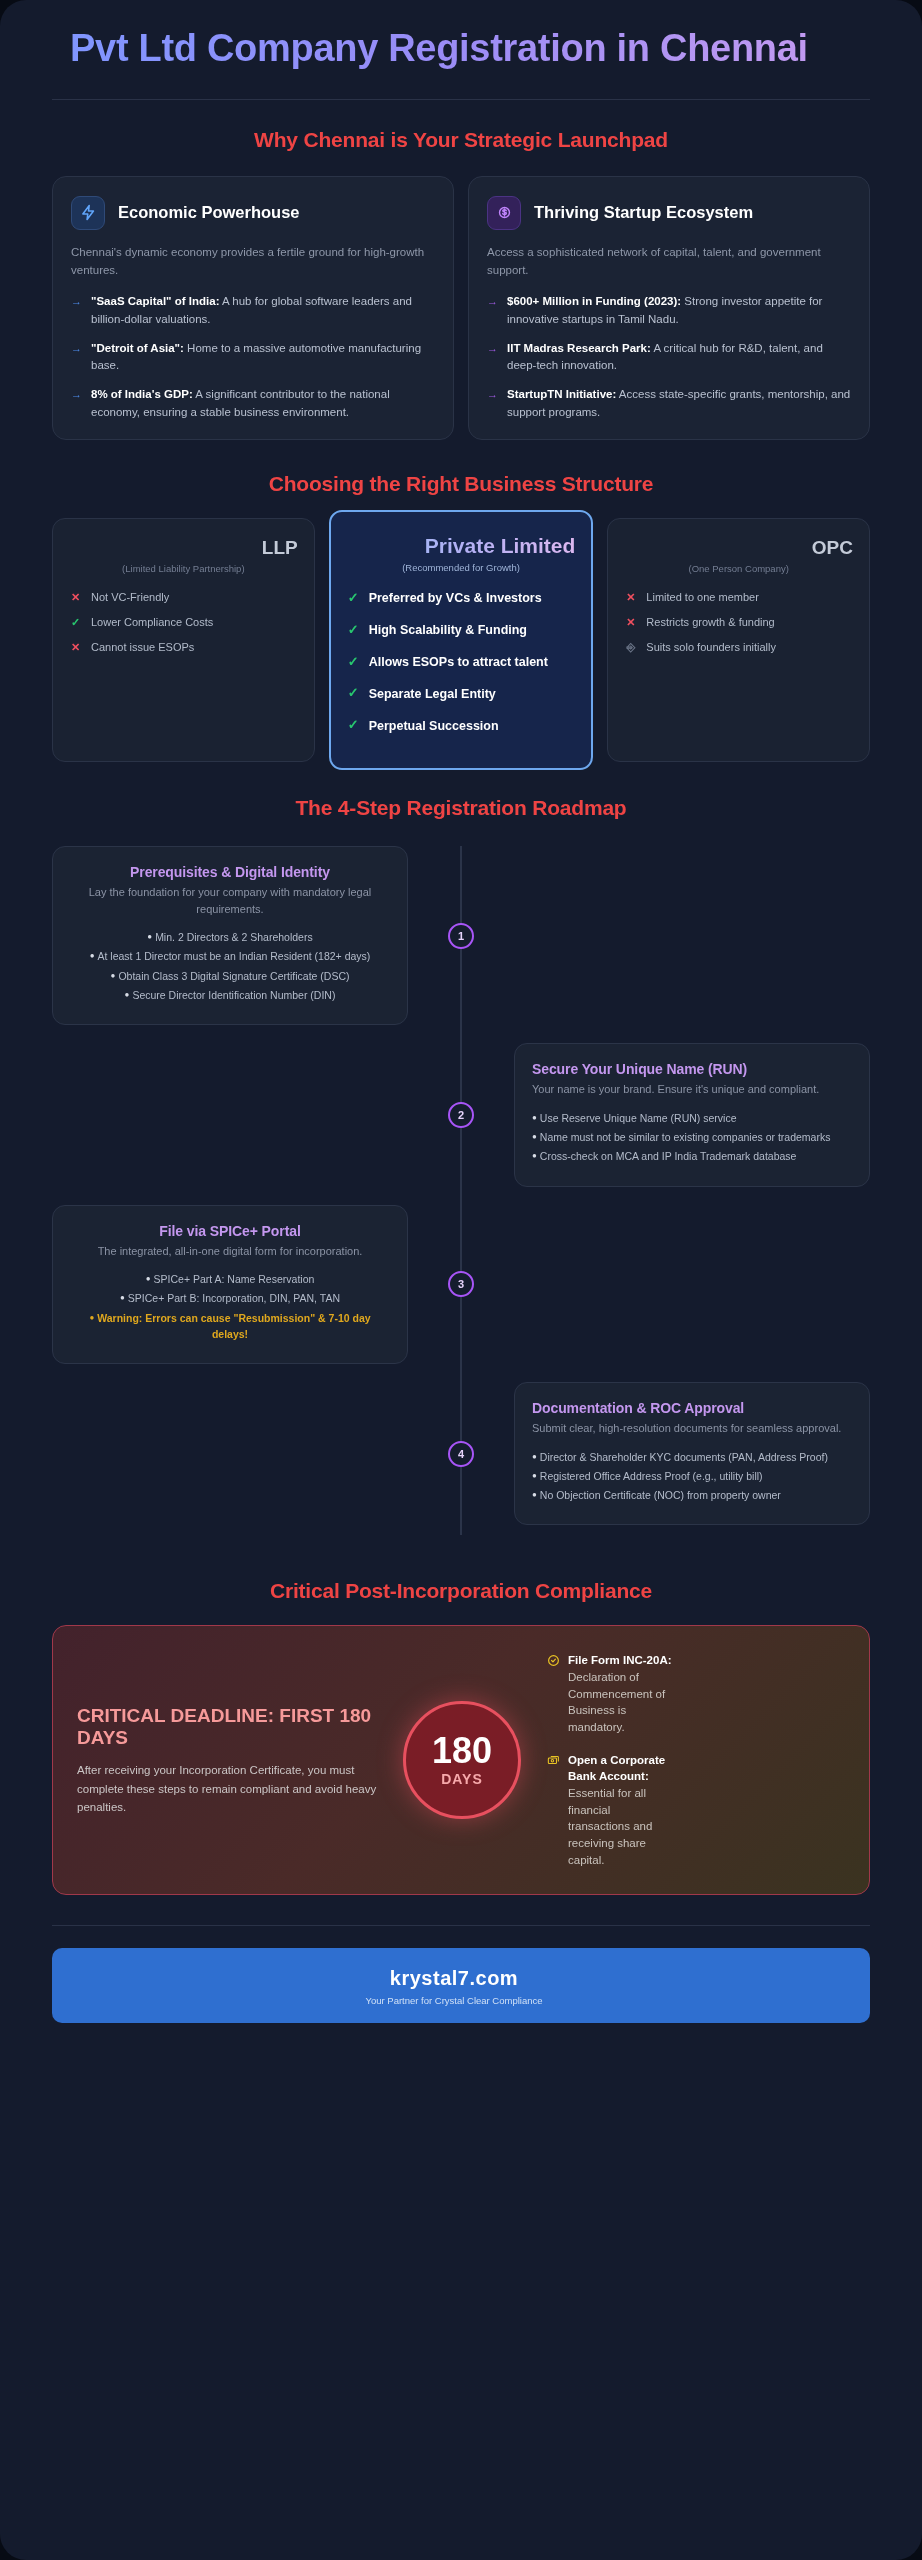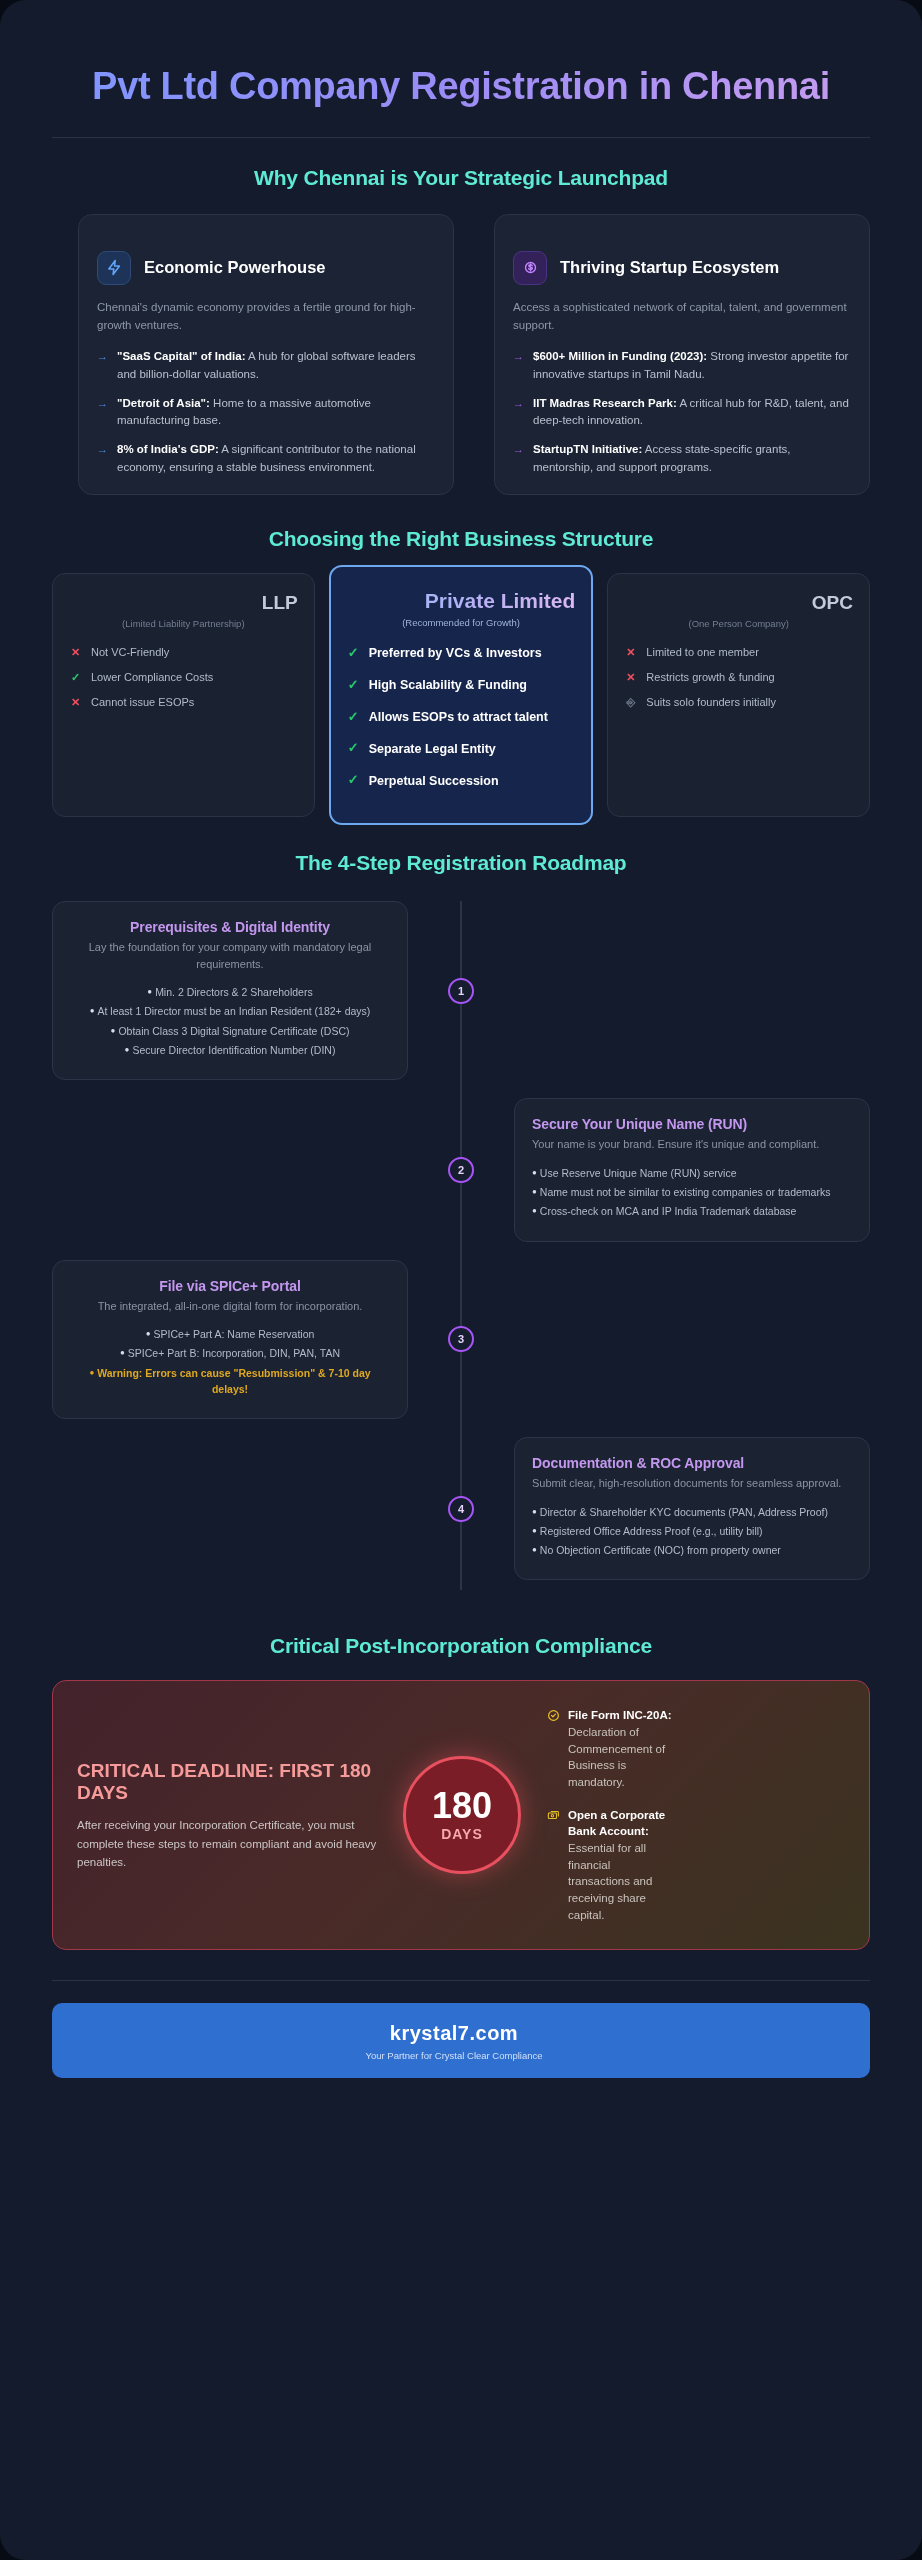--- a/index.html
+++ b/index.html
@@ -13,21 +13,21 @@
     position: absolute;
     left: 0; top: 0;
     width: 922px; height: 2560px;
     background: #141b2d;
     border-radius: 26px;
     overflow: hidden;
   }
   .inner { padding: 0 52px; }
 
   
-  .hero { padding-top: 64px; text-align: center; }
+  .hero { padding-top: 26px; }
   .hero h1 {
     font-size: 38px;
     line-height: 1.18;
     font-weight: 700;
     letter-spacing: -0.3px;
     background: linear-gradient(90deg,#7f96ff 0%,#9a8cf6 48%,#c79cf0 100%);
     -webkit-background-clip: text;
     background-clip: text;
     color: transparent;
     padding: 0 18px;
@@ -42,37 +42,36 @@
     margin: 28px 0 0 0;
     height: 1px;
     background: #2a3247;
   }
 
   
   .sec-title {
     text-align: center;
     font-size: 21px;
     font-weight: 700;
-    color: #5eead4;
+    color: #ef4444;
     letter-spacing: -0.2px;
   }
 
   
   .two-col {
     display: flex;
     gap: 14px;
     margin-top: 24px;
   }
   .feat-card {
     flex: 1;
     background: #1b2334;
     border: 1px solid #2a3347;
     border-radius: 14px;
-    padding: 36px 18px 18px 18px;
-    margin-left: 26px;
+    padding: 19px 18px 18px 18px;
   }
   .feat-head { display: flex; align-items: center; gap: 13px; }
   .ico-box {
     width: 34px; height: 34px;
     border-radius: 9px;
     display: flex; align-items: center; justify-content: center;
     flex: none;
   }
   .ico-blue { background: #1d3358; border: 1px solid #2f4a78; }
   .ico-purple { background: #33215a; border: 1px solid #4b3384; }

